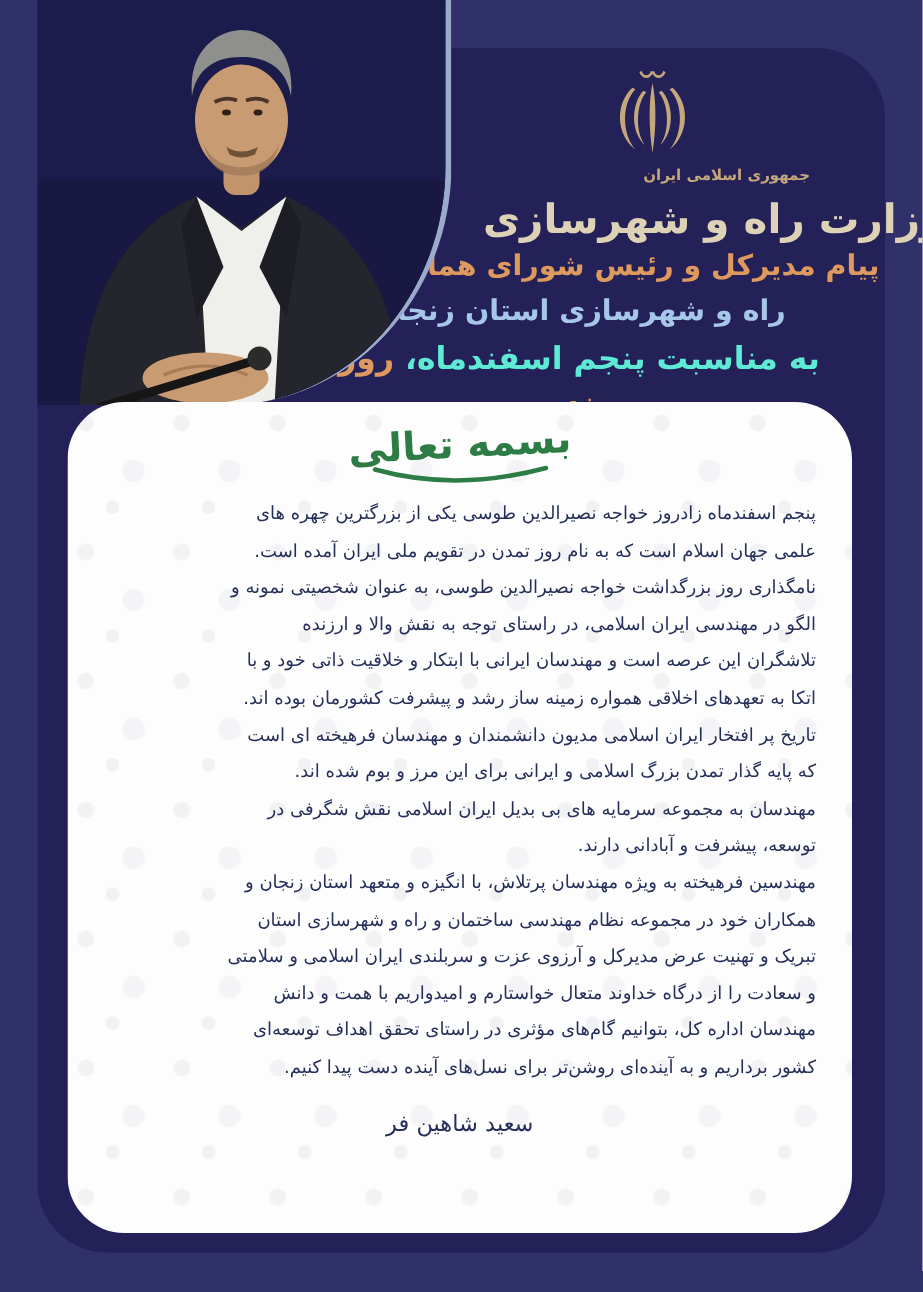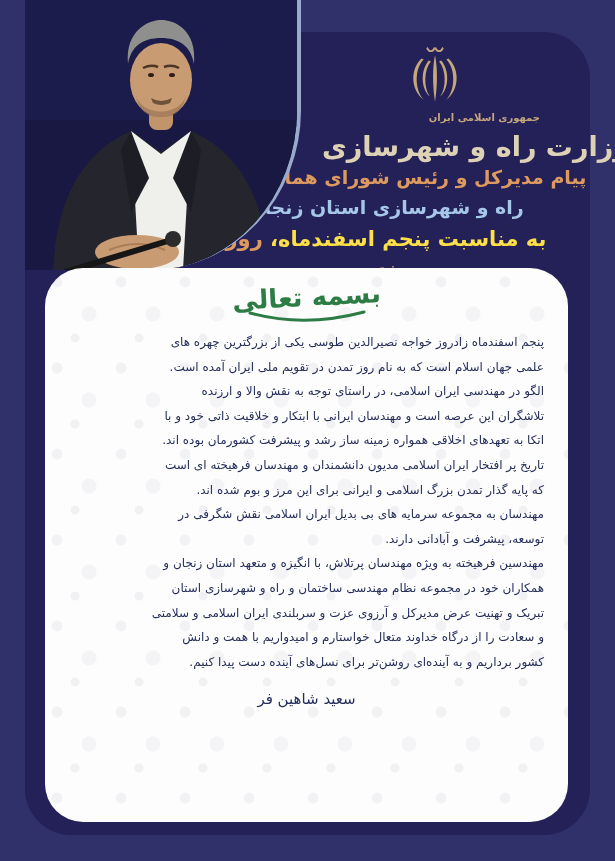--- a/index.html
+++ b/index.html
@@ -37,21 +37,21 @@
     white-space:nowrap;transform:translateX(-8px);
   }
   
   .header-block{
     position:absolute;left:185px;right:28px;top:162px;z-index:2;
     direction:rtl;text-align:center;line-height:30px;
   }
   .hdr-l1{font-size:19px;font-weight:bold;color:#de9a5e;}
   .hdr-l2{font-size:19px;font-weight:bold;color:#a7c7e9;}
   .hdr-l3{font-size:21px;font-weight:bold;margin-top:2px;}
-  .hdr-l3 .blue{color:#fde047;}
+  .hdr-l3 .blue{color:#5eead4;}
   .hdr-l3 .orange{color:#de9a5e;}
   
   .card{
     position:absolute;left:45px;right:47px;top:268px;bottom:39px;
     background:#fdfdfd;border-radius:38px;z-index:4;
     background-image:
       radial-gradient(circle at 12px 14px, #f2f2f4 5px, transparent 6px),
       radial-gradient(circle at 44px 46px, #f4f4f6 7px, transparent 8px),
       radial-gradient(circle at 30px 70px, #f1f1f4 4px, transparent 5px);
     background-size:64px 86px;
@@ -142,30 +142,32 @@
 </div>
 
 <div class="card">
   <div class="besmele">بسمه تعالی</div>
   <svg class="besmele-swash" width="130" height="14" viewBox="0 0 130 14">
     <path d="M8 3 Q62 18 122 2" stroke="#2e7c45" stroke-width="3" fill="none" stroke-linecap="round"></path>
   </svg>
   <div class="body-text">
     <div>پنجم اسفندماه زادروز خواجه نصیرالدین طوسی یکی از بزرگترین چهره های</div>
     <div>علمی جهان اسلام  است که به نام روز تمدن در تقویم ملی ایران آمده است.</div>
+    <div>نامگذاری روز بزرگداشت خواجه نصیرالدین طوسی، به عنوان شخصیتی نمونه و</div>
     <div>الگو در مهندسی ایران اسلامی، در راستای توجه به نقش والا و ارزنده</div>
     <div>تلاشگران این عرصه است و مهندسان ایرانی با ابتکار و خلاقیت ذاتی خود و با</div>
     <div>اتکا به تعهدهای اخلاقی همواره زمینه ساز رشد و پیشرفت کشورمان بوده اند.</div>
     <div>تاریخ پر افتخار ایران اسلامی مدیون دانشمندان و مهندسان فرهیخته ای است</div>
     <div>که پایه گذار تمدن بزرگ اسلامی و ایرانی برای این مرز و بوم شده اند.</div>
     <div>مهندسان به مجموعه سرمایه های بی بدیل ایران اسلامی  نقش شگرفی در</div>
     <div>توسعه، پیشرفت و آبادانی دارند.</div>
     <div>مهندسین فرهیخته به ویژه مهندسان پرتلاش، با انگیزه و متعهد استان زنجان و</div>
     <div>همکاران خود در مجموعه نظام مهندسی ساختمان و  راه و شهرسازی استان</div>
     <div>تبریک و تهنیت عرض مدیرکل و آرزوی عزت و سربلندی ایران اسلامی و سلامتی</div>
     <div>و سعادت را از درگاه خداوند متعال خواستارم و امیدواریم با همت و دانش</div>
+    <div>مهندسان اداره کل، بتوانیم گام‌های مؤثری در راستای تحقق اهداف توسعه‌ای</div>
     <div>کشور برداریم و به آینده‌ای روشن‌تر برای نسل‌های آینده دست پیدا کنیم.</div>
   </div>
   <div class="signature">
     <div>سعید شاهین فر</div>
 
   </div>
 </div>
 
 </body></html>

